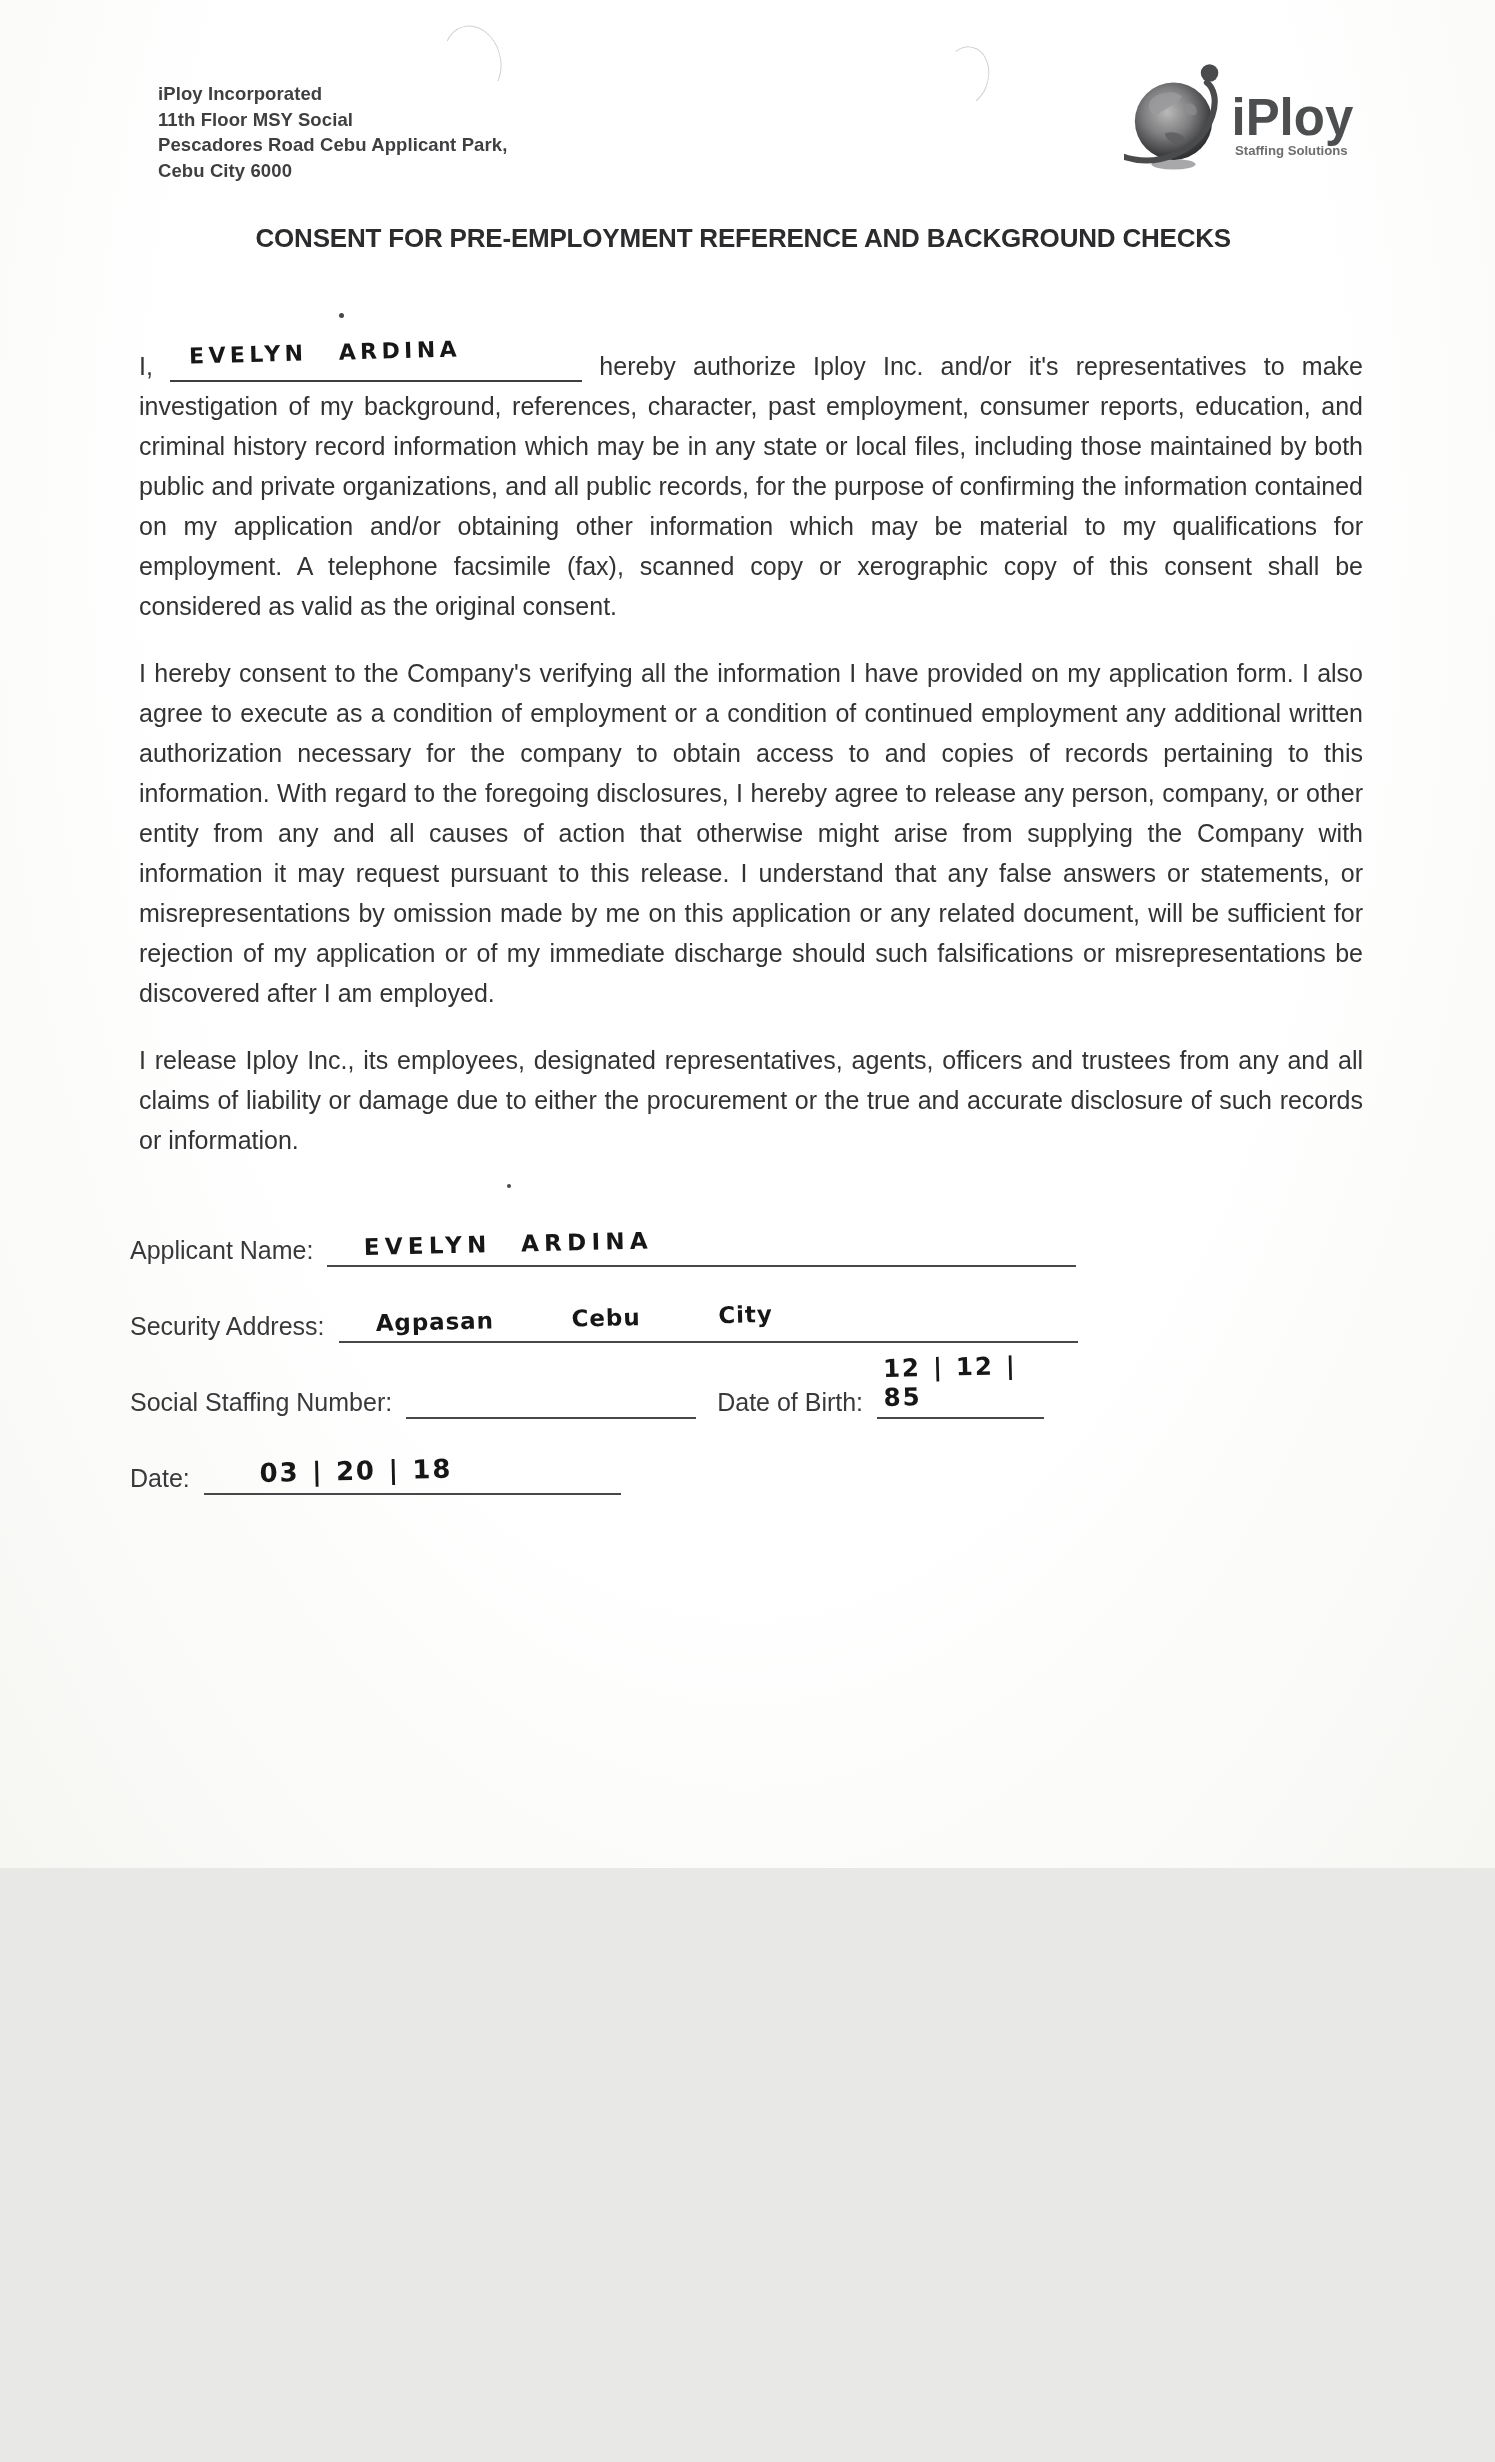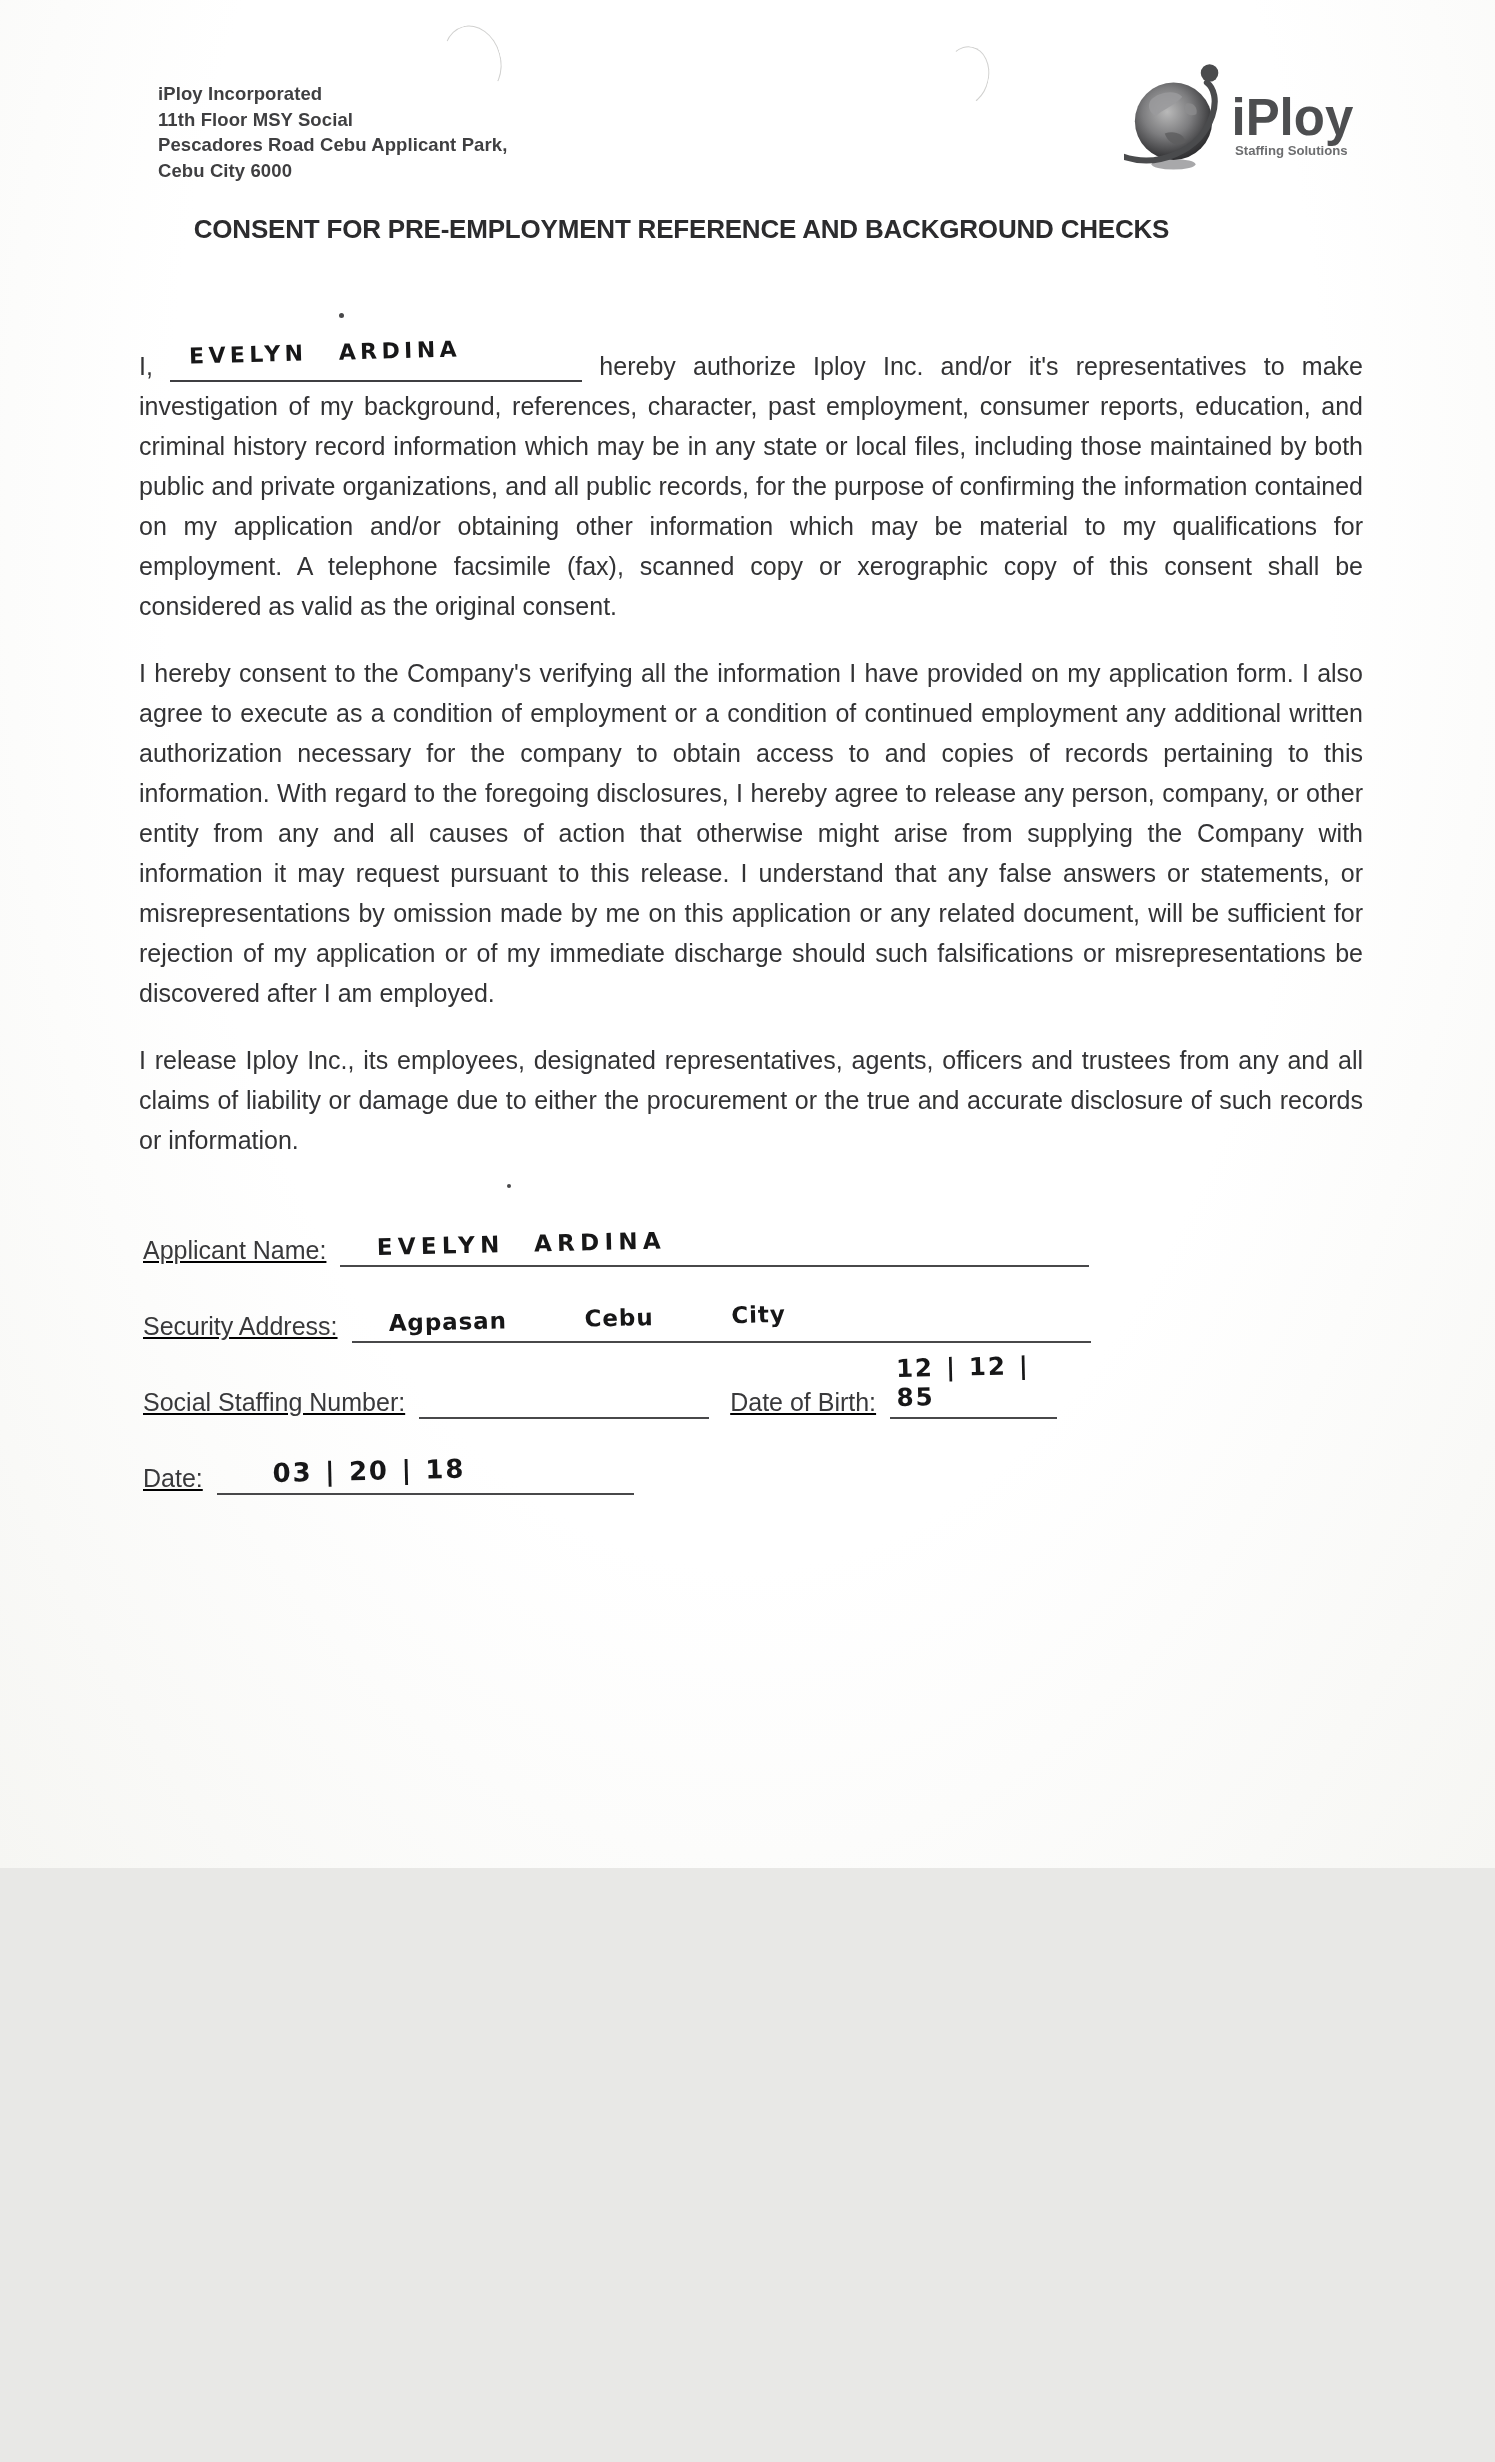--- a/index.html
+++ b/index.html
@@ -8,36 +8,36 @@
     background: radial-gradient(ellipse at 50% 28%, #ffffff 55%, #f6f6f3 100%);
     font-family:"Liberation Sans", sans-serif;
     overflow:hidden;
   }
   
   .address { position:absolute; left:158px; top:81px; font-size:18.5px; line-height:25.5px;
              font-weight:600; color:#3f3f41; letter-spacing:0.1px; }
   .logo { position:absolute; left:1124px; top:58px; width:273px; height:123px; }
 
   
-  .title { position:absolute; left:132px; top:214px; width:1099px; text-align:center;
+  .title { position:absolute; left:132px; top:223px; width:1099px; text-align:right;
            font-size:26px; font-weight:700; color:#2c2c2e; letter-spacing:-0.2px; }
 
   
   .bodytext { position:absolute; left:139px; top:343px; width:1224px; font-size:25px;
               line-height:40px; color:#333335; text-align:justify; }
   .bodytext p { margin:0 0 27px 0; }
   .inline-name { display:inline-block; width:412px; border-bottom:2.6px solid #3f3f42;
                  height:37px; vertical-align:-7px; position:relative; }
   .hw { font-family:"DejaVu Sans", sans-serif; font-weight:700; color:#171718;
         white-space:pre-wrap; display:inline-block; }
   .inline-name .hw { position:absolute; bottom:7px; left:19.3px; font-size:22px;
                      letter-spacing:4.4px; word-spacing:19.3px; transform:rotate(-1.5deg); }
 
   
-  .formarea { position:absolute; left:143px; top:1221px; width:1224px;text-decoration:underline; }
+  .formarea { position:absolute; left:130px; top:1221px; width:1224px; }
   .frow { display:flex; align-items:flex-end; margin-bottom:30px; height:46px; position:relative; }
   .flabel { font-size:25px; color:#39393b; white-space:nowrap; padding-right:14px; padding-bottom:1.8px; }
   .fline { border-bottom:2.6px solid #48484a; position:relative; height:40px; }
   .fval { position:absolute; bottom:5.3px; left:37px; font-size:23px; letter-spacing:3.5px;
           word-spacing:16px; transform:rotate(-1.3deg); transform-origin:left bottom; }
   .fval.addr { letter-spacing:0.9px; word-spacing:30px; }
   .fval.num { font-size:24.6px; letter-spacing:1.8px; word-spacing:1.8px; }
   .gap { width:21px; }
   .sig-svg { position:absolute; left:23px; bottom:-40px; overflow:visible; }
 

